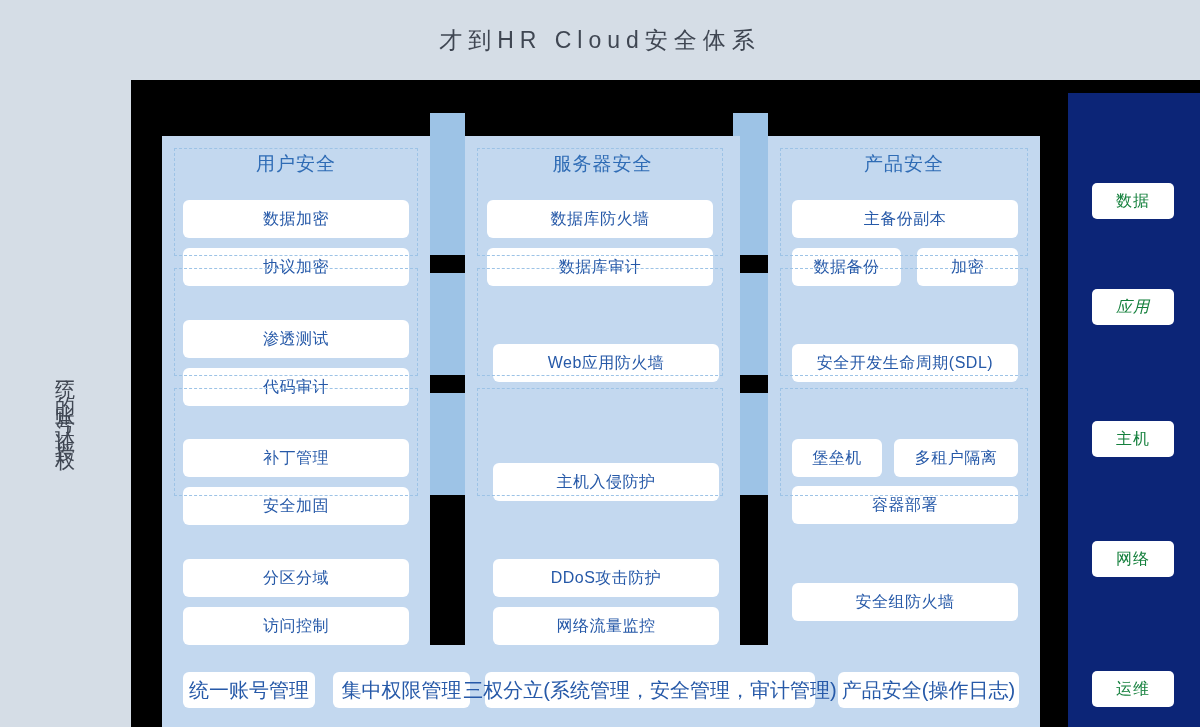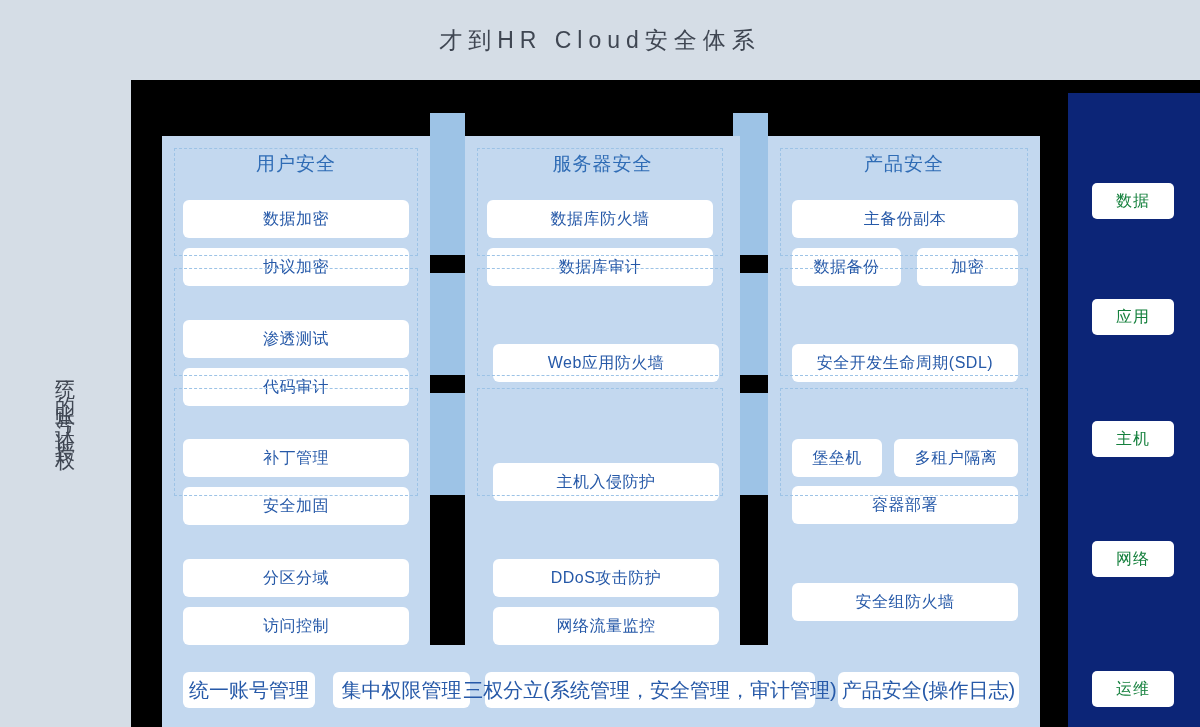--- a/index.html
+++ b/index.html
@@ -179,21 +179,21 @@
     <div class="rowbox" style="left:477px;top:175px;width:246px;height:108px;"></div>
     <div class="rowbox" style="left:780px;top:175px;width:248px;height:108px;"></div>
 
     <div class="rowbox" style="left:174px;top:295px;width:244px;height:108px;"></div>
     <div class="rowbox" style="left:477px;top:295px;width:246px;height:108px;"></div>
     <div class="rowbox" style="left:780px;top:295px;width:248px;height:108px;"></div>
   </div>
 
   <div class="right-rail">
     <div class="right-pill" style="top:90px;">数据</div>
-    <div class="right-pill" style="top:206px;">应用</div>
+    <div class="right-pill" style="top:196px;font-style:italic;">应用</div>
     <div class="right-pill" style="top:328px;">主机</div>
     <div class="right-pill" style="top:448px;">网络</div>
     <div class="right-pill" style="top:578px;">运维</div>
   </div>
 
   <div class="bottom-bar">
     <div class="bottom-pill" style="left:21px;width:132px;">统一账号管理</div>
     <div class="bottom-pill" style="left:171px;width:137px;">集中权限管理</div>
     <div class="bottom-pill" style="left:323px;width:330px;">三权分立(系统管理，安全管理，审计管理)</div>
     <div class="bottom-pill" style="left:676px;width:181px;">产品安全(操作日志)</div>

